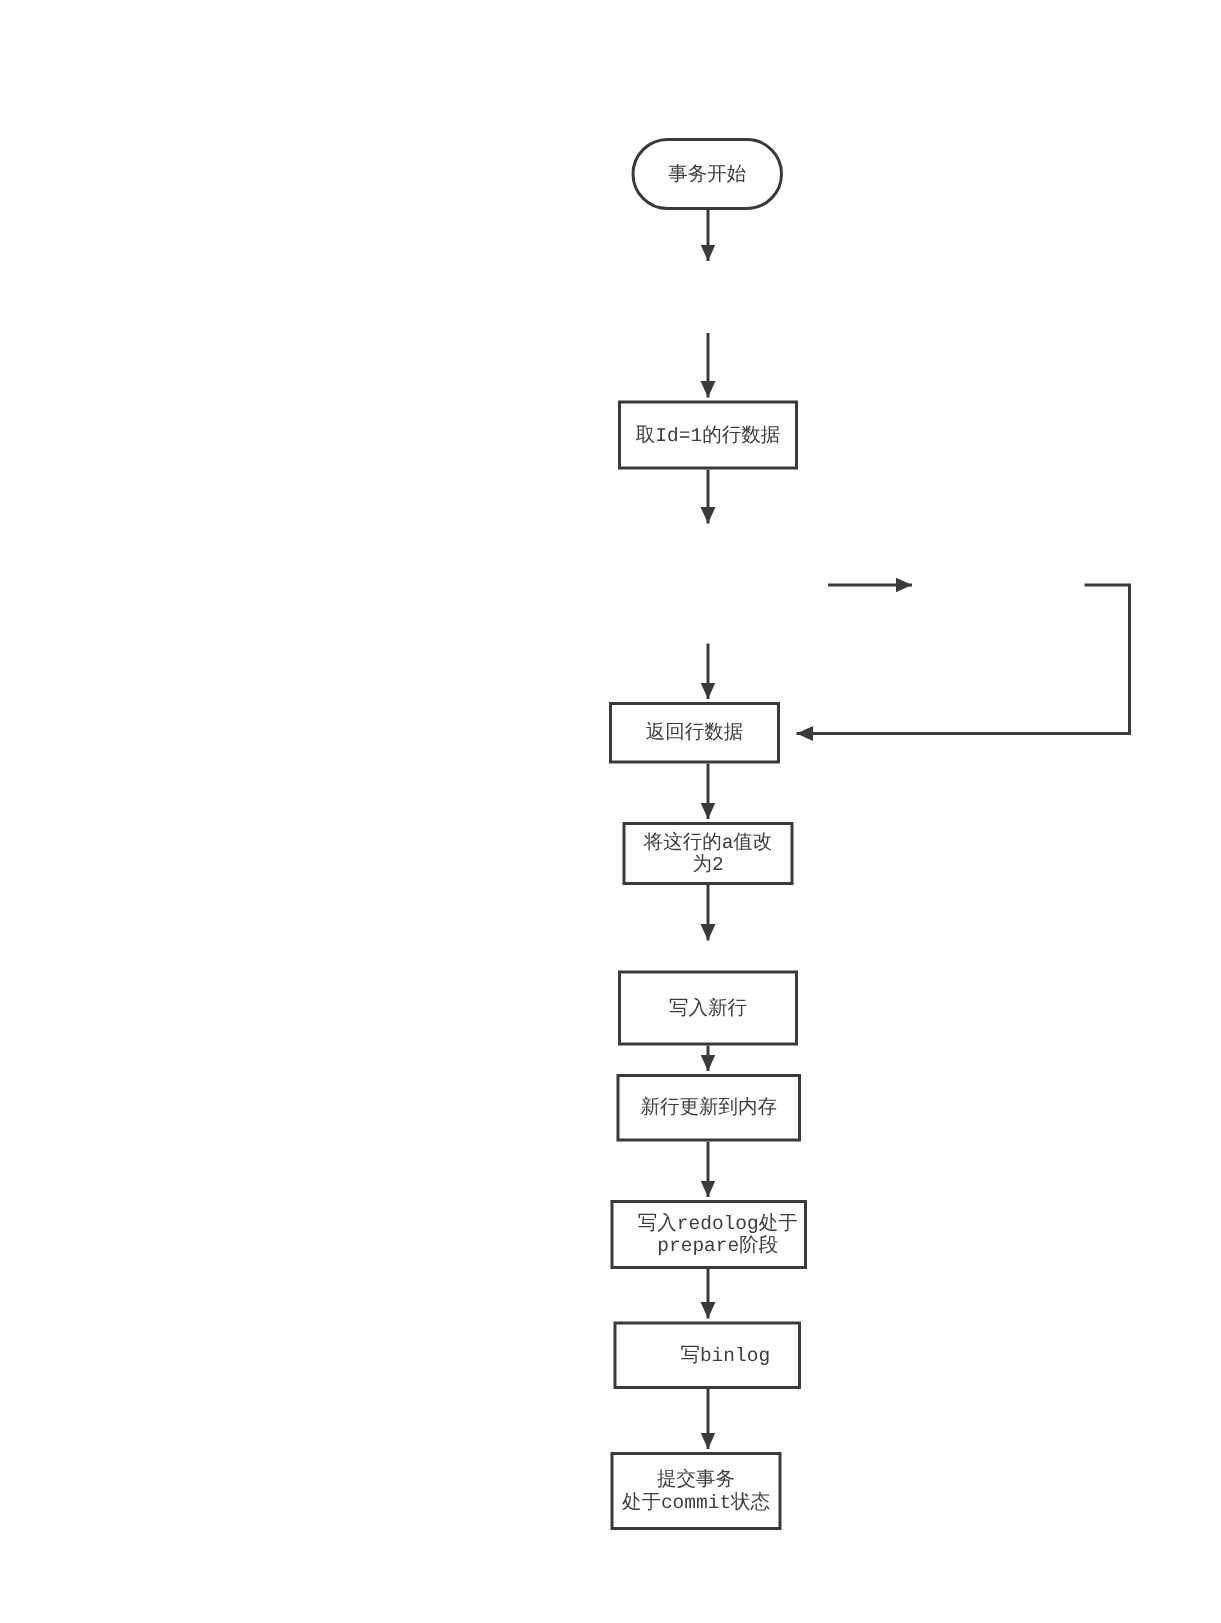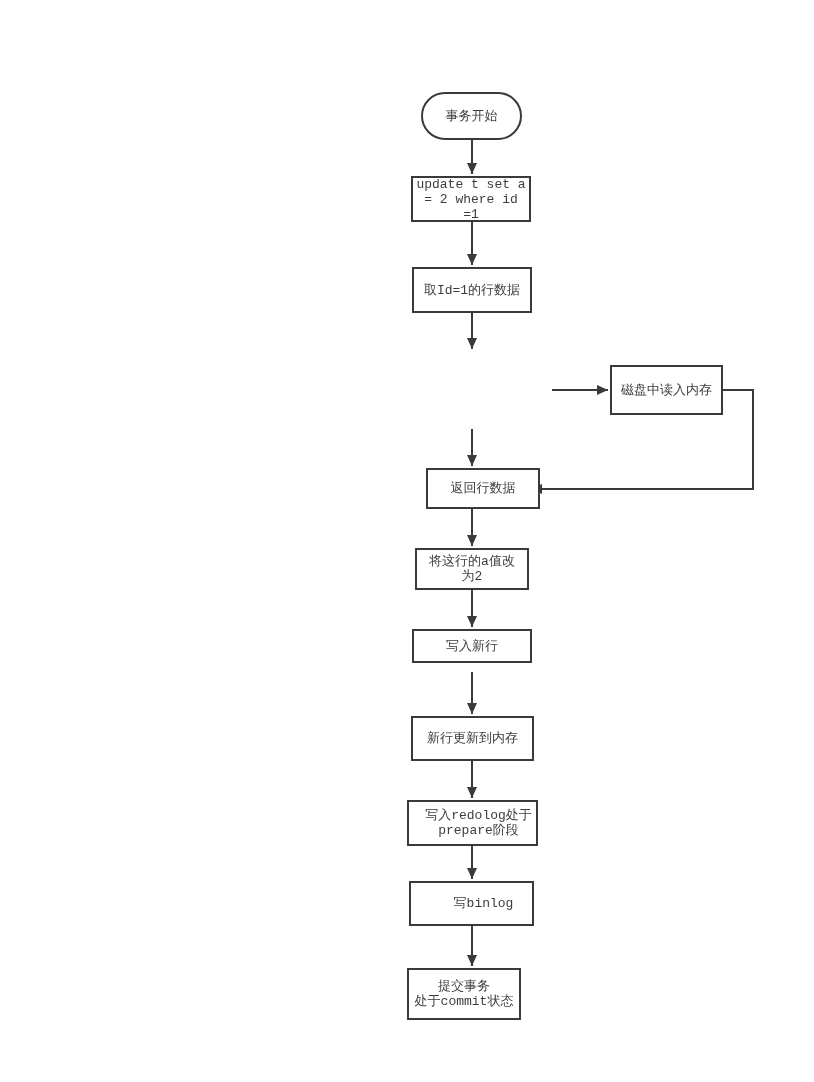--- a/index.html
+++ b/index.html
@@ -42,23 +42,23 @@
   .decision .label {
     position: relative;
     z-index: 1;
   }
   
   #n-start    { left: 421px; top:  92px; width: 101px; height: 48px; }
   #n-update   { left: 411px; top: 176px; width: 120px; height: 46px; }
   #n-fetch    { left: 412px; top: 267px; width: 120px; height: 46px; }
   #n-decision { left: 390px; top: 351px; width: 162px; height: 78px; }
   #n-disk     { left: 610px; top: 365px; width: 113px; height: 50px; }
-  #n-return   { left: 426px; top: 468px; width: 114px; height: 41px; }
+  #n-return   { left: 406px; top: 468px; width: 114px; height: 41px; }
   #n-change   { left: 415px; top: 548px; width: 114px; height: 42px; }
-  #n-newrow   { left: 412px; top: 629px; width: 120px; height: 34px; }
+  #n-newrow   { left: 412px; top: 647px; width: 120px; height: 50px; }
   #n-mem      { left: 411px; top: 716px; width: 123px; height: 45px; }
   #n-redolog  { left: 407px; top: 800px; width: 131px; height: 46px; padding-left: 12px; }
   #n-binlog   { left: 409px; top: 881px; width: 125px; height: 45px; padding-left: 24px; }
   #n-commit   { left: 407px; top: 968px; width: 114px; height: 52px; }
 </style>
 </head>
 <body>
 
 <div id="canvas">
 
@@ -79,28 +79,24 @@
       <path d="M472,590 L472,627" marker-end="url(#arrow)"></path>
       <path d="M472,672 L472,714" marker-end="url(#arrow)"></path>
       <path d="M472,761 L472,798" marker-end="url(#arrow)"></path>
       <path d="M472,846 L472,879" marker-end="url(#arrow)"></path>
       <path d="M472,926 L472,966" marker-end="url(#arrow)"></path>
     </g>
   </svg>
 
   <div id="n-start" class="node terminator">事务开始</div>
 
-  <div id="n-update" class="node">update t set a
-= 2 where id
-=1</div>
 
   <div id="n-fetch" class="node">取Id=1的行数据</div>
 
 
-  <div id="n-disk" class="node">磁盘中读入内存</div>
 
   <div id="n-return" class="node">返回行数据</div>
 
   <div id="n-change" class="node">将这行的a值改
 为2</div>
 
   <div id="n-newrow" class="node">写入新行</div>
 
   <div id="n-mem" class="node">新行更新到内存</div>
 

